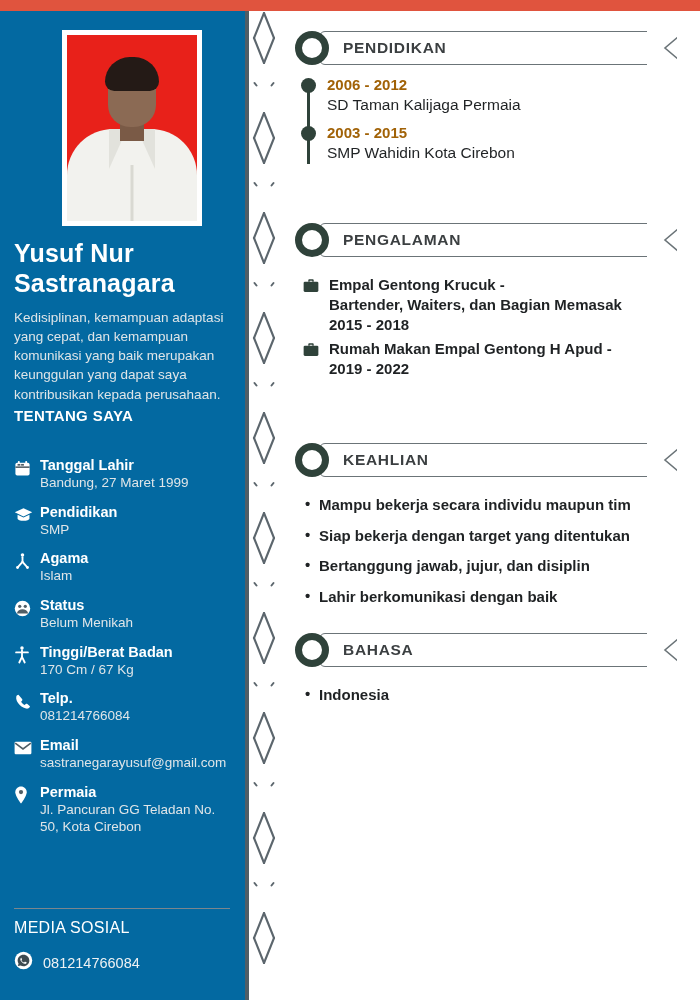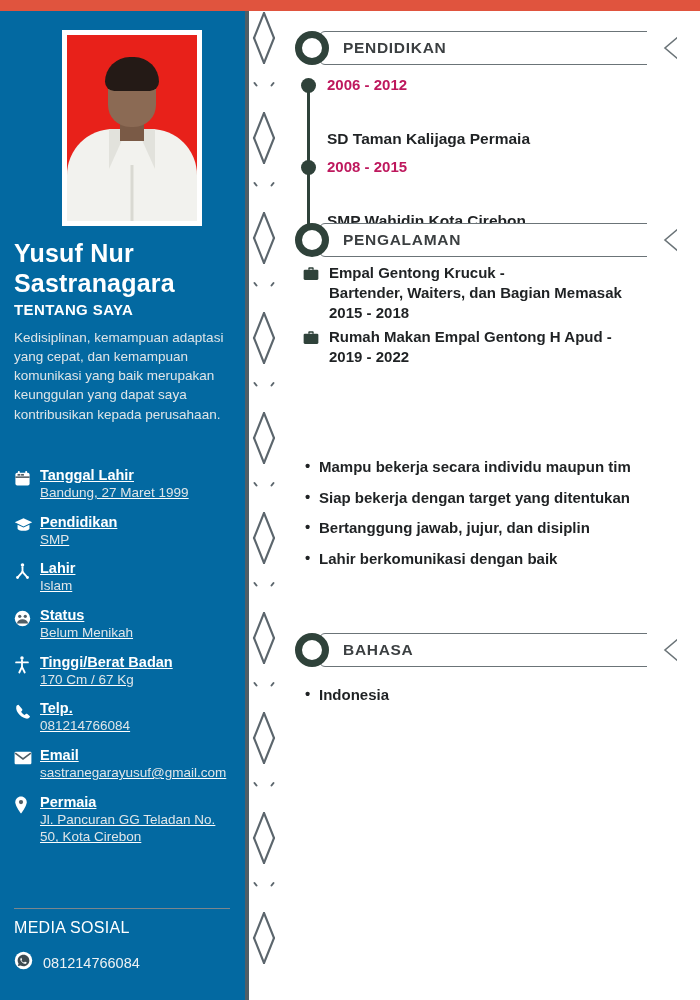--- a/index.html
+++ b/index.html
@@ -105,21 +105,21 @@
     font-size: 15px; font-weight: bold; letter-spacing: .4px;
     color: #ffffff;
   }
   #about {
     margin-top: 10px;
     font-size: 13.5px; line-height: 1.42; color: #dfe5e8;
   }
 
   
   #info-list {
-    position: absolute; left: 14px; top: 455px; width: 222px; text-decoration: underline;
+    position: absolute; left: 14px; top: 445px; width: 222px;
   }
   .info-row {
     display: flex; align-items: flex-start;
     margin-bottom: 11px;
   }
   .info-ico {
     flex: 0 0 26px; width: 26px; height: 20px;
     display: flex; align-items: center; justify-content: flex-start;
     margin-top: 2px;
   }
@@ -219,28 +219,28 @@
     background: #2f423a;
   }
   .tl-item { position: relative; margin-bottom: 7px; }
   .tl-dot {
     position: absolute; left: -26px; top: 3px;
     width: 15px; height: 15px;
     border-radius: 50%;
     background: #2f423a;
   }
   .tl-period {
-    font-size: 15px; font-weight: bold; color: #be185d; line-height: 1.35;
+    font-size: 15px; font-weight: bold; color: #a16207; line-height: 1.35;
   }
   .tl-name {
-    font-size: 15.5px; font-weight: bold; color: #1f2224; line-height: 1.35; margin-top: 34px;
-  }
-
-  
-  .explist { margin-top: 4px; padding-left: 4px; }
+    font-size: 15.5px; font-weight: normal; color: #1f2224; line-height: 1.35;
+  }
+
+  
+  .explist { margin-top: 16px; padding-left: 4px; }
   .exp-item {
     position: relative;
     padding-left: 30px;
     margin-bottom: 4px;
   }
   .exp-ico {
     position: absolute; left: 4px; top: 3px;
   }
   .exp-line {
     font-size: 15px; font-weight: bold; color: #1f2224; line-height: 1.33;
@@ -277,22 +277,22 @@
         <div class="ph-collarR"></div>
         <div class="ph-placket"></div>
         <div class="ph-neck"></div>
         <div class="ph-face"></div>
         <div class="ph-hair"></div>
       </div>
     </div>
 
     <div id="name-block">
       <div id="name">Yusuf Nur Sastranagara</div>
+      <div id="about">Kedisiplinan, kemampuan adaptasi yang cepat, dan kemampuan komunikasi yang baik merupakan keunggulan yang dapat saya kontribusikan kepada perusahaan.</div>
       <div id="subtitle">TENTANG SAYA</div>
-      <div id="about">Kedisiplinan, kemampuan adaptasi yang cepat, dan kemampuan komunikasi yang baik merupakan keunggulan yang dapat saya kontribusikan kepada perusahaan.</div>
     </div>
 
     <div id="info-list">
 
       <div class="info-row">
         <div class="info-ico">
           <svg width="17" height="17" viewBox="0 0 24 24" fill="#fff">
             <rect x="2" y="4" width="20" height="18" rx="2.5"></rect>
             <rect x="2" y="9" width="20" height="2.2" fill="#505e66"></rect>
             <rect x="5.5" y="1.5" width="2.6" height="4.5" rx="1.1"></rect>
@@ -325,21 +325,21 @@
           <svg width="17" height="18" viewBox="0 0 22 22" fill="none" stroke="#fff" stroke-width="2.4" stroke-linecap="round">
             <circle cx="11" cy="3.3" r="2.3" fill="#fff" stroke="none"></circle>
             <path d="M11 6.2 V12"></path>
             <path d="M11 12 L5 19"></path>
             <path d="M11 12 L17 19"></path>
             <circle cx="4.6" cy="19.4" r="1.9" fill="#fff" stroke="none"></circle>
             <circle cx="17.4" cy="19.4" r="1.9" fill="#fff" stroke="none"></circle>
           </svg>
         </div>
         <div class="info-txt">
-          <div class="info-label">Lahir</div>
+          <div class="info-label">Agama</div>
           <div class="info-value">Islam</div>
         </div>
       </div>
 
       <div class="info-row">
         <div class="info-ico">
           <svg width="17" height="17" viewBox="0 0 22 22">
             <circle cx="11" cy="11" r="10" fill="#fff"></circle>
             <circle cx="7.4" cy="8.2" r="2.1" fill="#505e66"></circle>
             <circle cx="14.6" cy="8.2" r="2.1" fill="#505e66"></circle>
@@ -554,21 +554,21 @@
       </div>
       <div class="timeline">
         <div class="tl-line"></div>
         <div class="tl-item">
           <div class="tl-dot"></div>
           <div class="tl-period">2006 - 2012</div>
           <div class="tl-name">SD Taman Kalijaga Permaia</div>
         </div>
         <div class="tl-item">
           <div class="tl-dot"></div>
-          <div class="tl-period">2008 - 2015</div>
+          <div class="tl-period">2003 - 2015</div>
           <div class="tl-name">SMP Wahidin Kota Cirebon</div>
         </div>
       </div>
     </div>
 
     <div class="section" style="top:210px;">
       <div class="sec-head">
         <div class="sec-ribbon"></div>
         <div class="sec-notch">
           <svg width="40" height="36" viewBox="0 0 40 36">
@@ -599,20 +599,32 @@
               <path d="M6.6 4.4 V2.6 C6.6 1.8 7.2 1.2 8 1.2 H12 C12.8 1.2 13.4 1.8 13.4 2.6 V4.4 H11.6 V3 H8.4 V4.4 Z"></path>
             </svg>
           </span>
           <div class="exp-line">Rumah Makan Empal Gentong H Apud -</div>
           <div class="exp-line">2019 - 2022</div>
         </div>
       </div>
     </div>
 
     <div class="section" style="top:430px;">
+      <div class="sec-head">
+        <div class="sec-ribbon"></div>
+        <div class="sec-notch">
+          <svg width="40" height="36" viewBox="0 0 40 36">
+            <polygon points="0,0 40,0 40,36 0,36" fill="#ffffff"></polygon>
+            <polyline points="38,1 18,18 38,35" fill="#ffffff" stroke="#6b7478" stroke-width="1.6"></polyline>
+            <rect x="30" y="0" width="12" height="36" fill="#ffffff"></rect>
+          </svg>
+        </div>
+        <div class="sec-ring"></div>
+        <div class="sec-title">KEAHLIAN</div>
+      </div>
       <div class="bullets">
         <div class="bullet">Mampu bekerja secara individu maupun tim</div>
         <div class="bullet">Siap bekerja dengan target yang ditentukan</div>
         <div class="bullet">Bertanggung jawab, jujur, dan disiplin</div>
         <div class="bullet">Lahir berkomunikasi dengan baik</div>
       </div>
     </div>
 
     <div class="section" style="top:620px;">
       <div class="sec-head">

